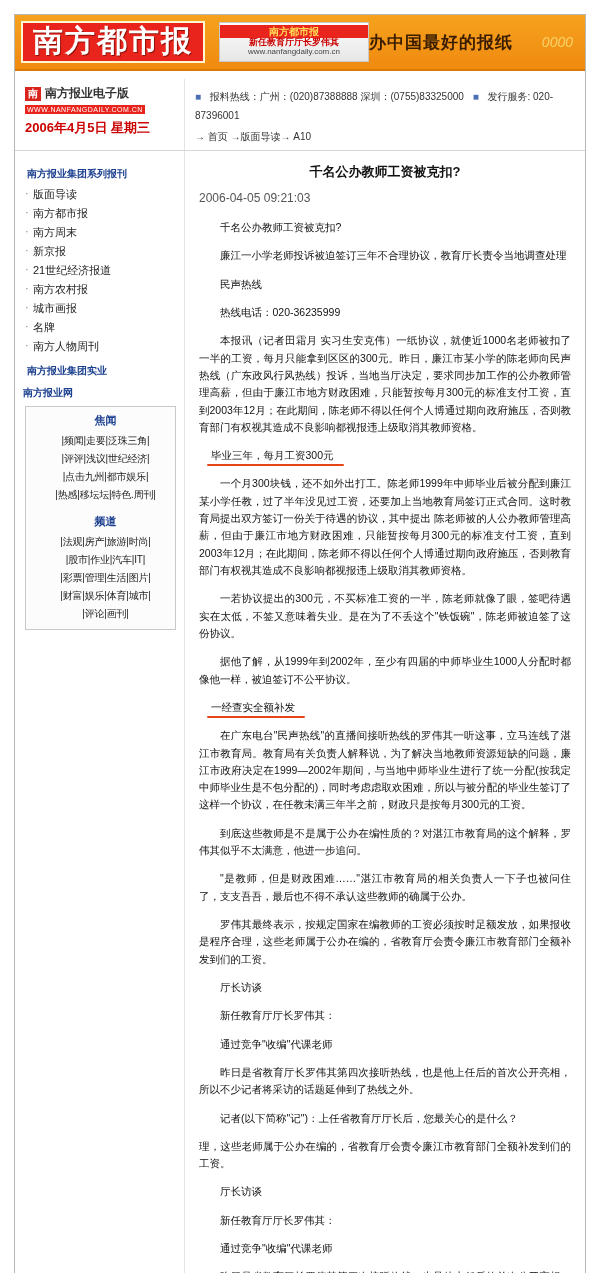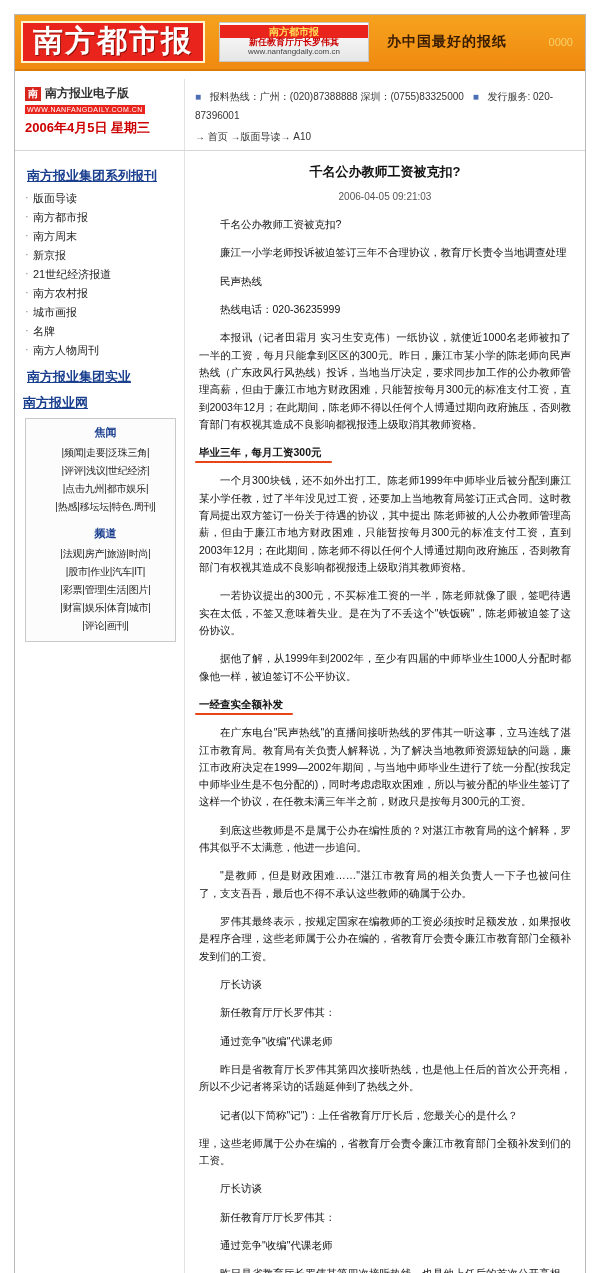--- a/index.html
+++ b/index.html
@@ -68,31 +68,31 @@
     font-size: 9px;
     font-weight: bold;
     display: block;
   }
   .ad-banner .ad3 {
     color: #444;
     font-size: 8px;
     display: block;
   }
   .slogan {
-    margin-left: 18px;
     color: #3a1d00;
-    font-size: 14px;
+    font-size: 17px;
     font-weight: bold;
     letter-spacing: 1px;
   }
   .masthead-right {
     margin-left: auto;
     color: #f7d26a;
-    font-size: 11px;
+    font-size: 14px;
     padding-right: 6px;
+    font-style: italic;
   }
   
   .subbar {
     height: 8px;
     background: #ffffff;
   }
   .topinfo {
     display: flex;
     border-bottom: 1px solid #d6d6d6;
   }
@@ -146,24 +146,23 @@
   }
   
   .body-split { display: flex; }
   .sidebar {
     width: 170px;
     border-right: 1px solid #e3e3e3;
     padding: 8px 4px 10px 8px;
   }
   .sec-title {
     color: #1a3f8f;
-    font-size: 13px;
+    font-size: 10px;
     font-weight: bold;
     margin: 8px 0 4px 4px;
-    text-decoration: underline;
   }
   .sec-title.center { text-align: left; margin-left: 0; }
   .side-list { list-style: none; margin: 0 0 4px 0; padding: 0; }
   .side-list li {
     font-size: 11px;
     color: #222;
     padding: 2px 0 2px 10px;
     position: relative;
   }
   .side-list li::before {
@@ -199,39 +198,39 @@
     padding: 10px 14px 16px 14px;
   }
   .headline {
     text-align: center;
     font-size: 13px;
     font-weight: bold;
     color: #111;
     margin: 2px 0 10px 0;
   }
   .timestamp {
-    text-align: center;
-    font-size: 10px;
+    font-size: 12px;
     color: #555;
     margin-bottom: 14px;
   }
   .article p {
     margin: 0 0 11px 0;
     font-size: 10.5px;
     line-height: 1.65;
     text-indent: 2em;
     color: #111;
     text-align: justify;
   }
   .article p.noindent { text-indent: 0; }
   .subhead {
     text-indent: 0 !important;
-    font-weight: bold;
+    font-weight: normal;
     position: relative;
     display: inline-block;
+    margin-left: 12px;
   }
   .hl-underline {
     position: relative;
   }
   .hl-underline::after {
     content: "";
     position: absolute;
     left: -4px;
     right: -10px;
     bottom: -2px;

